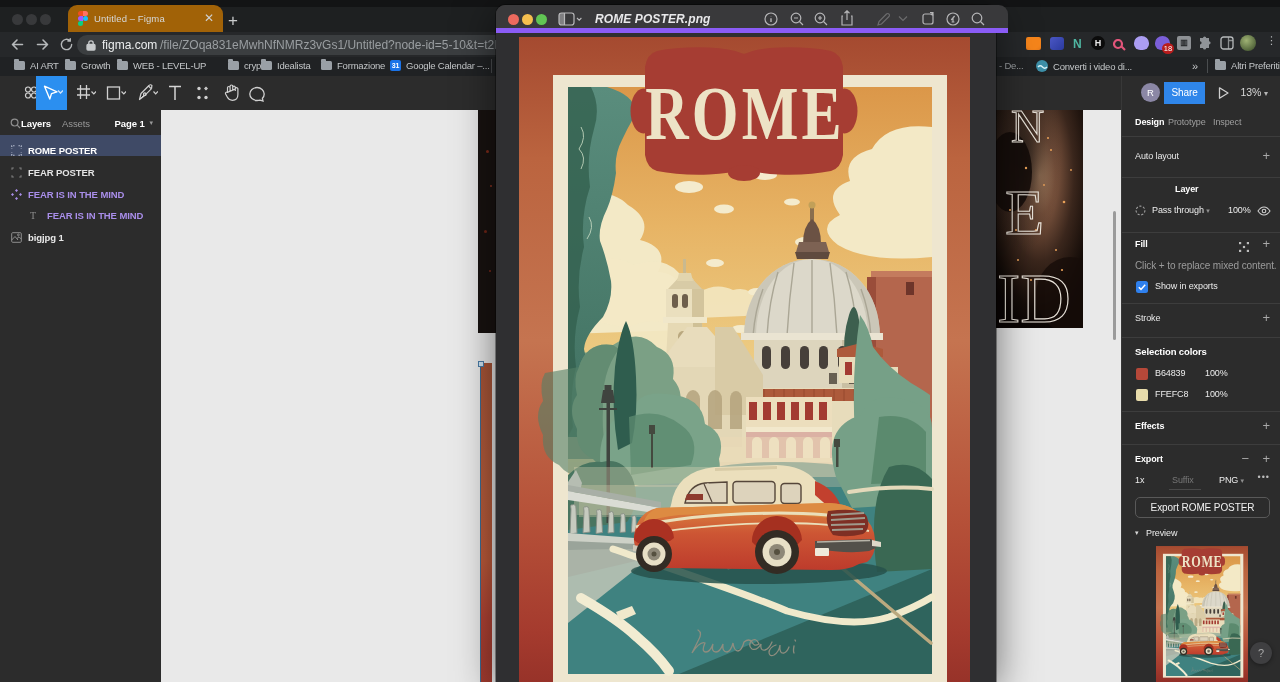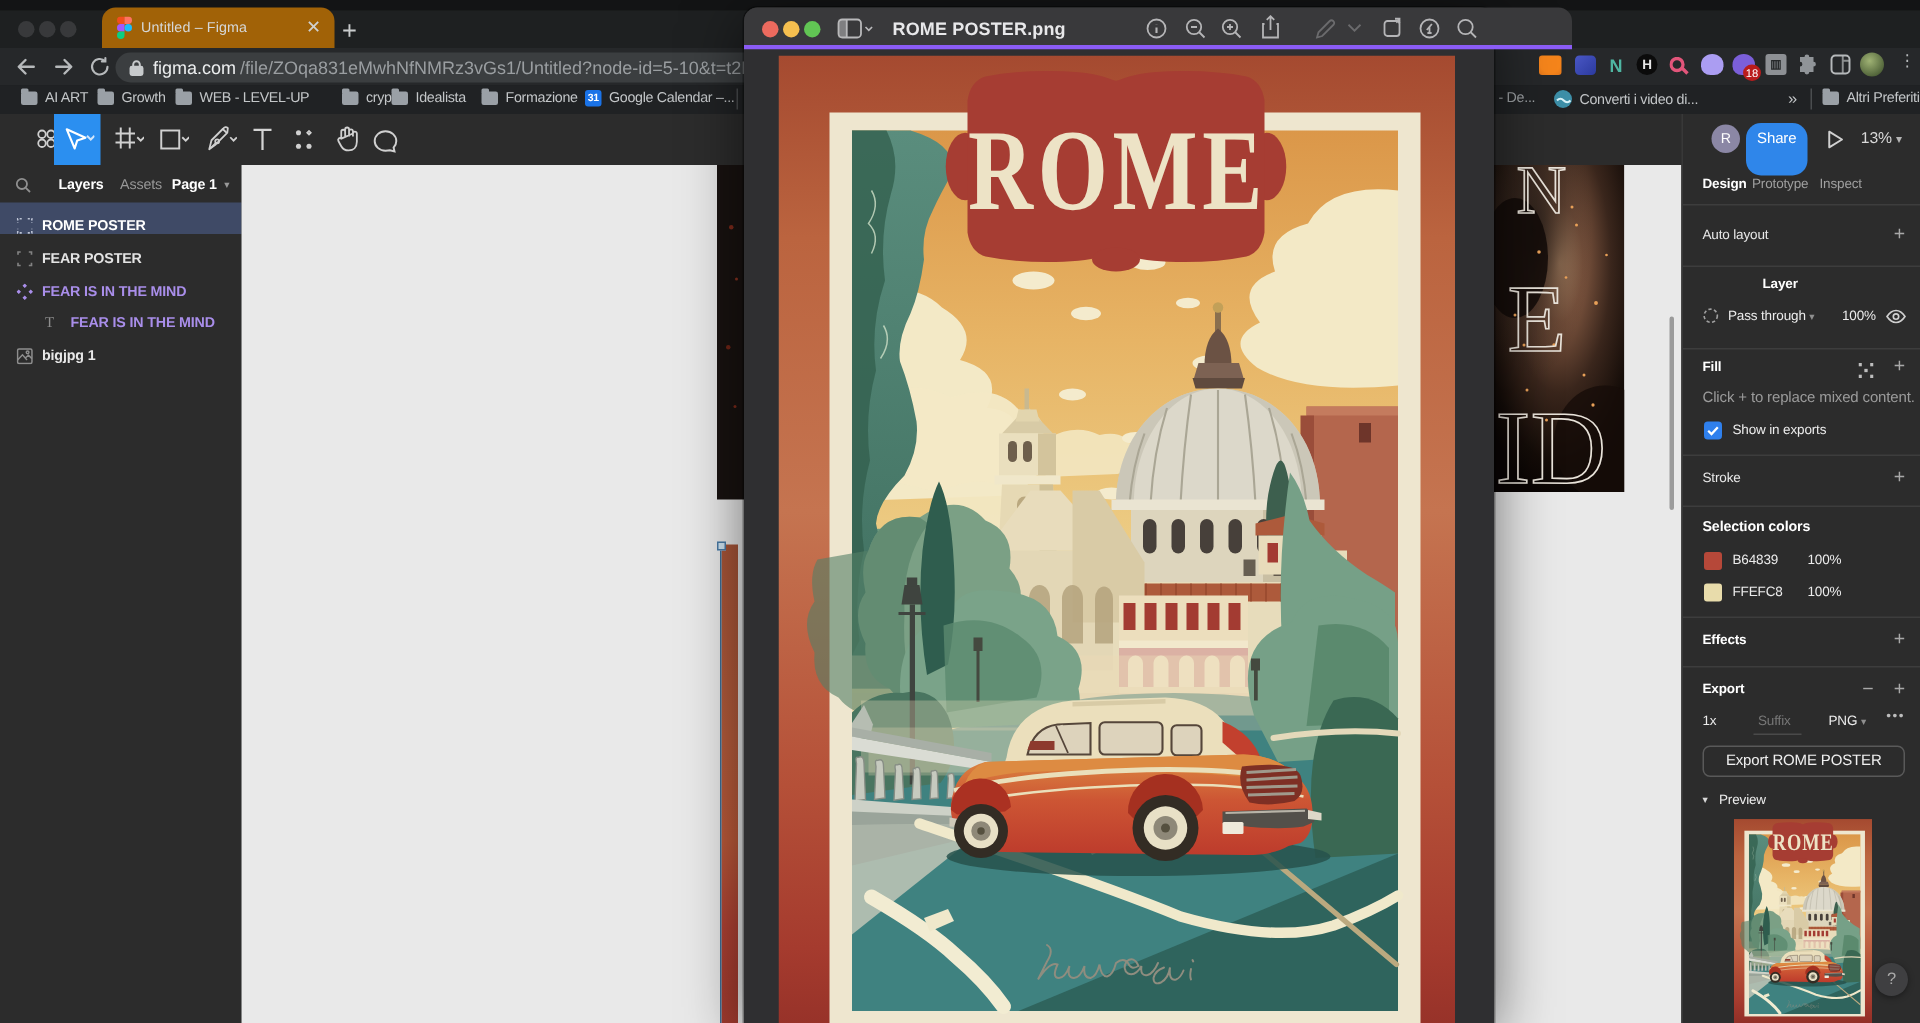--- a/index.html
+++ b/index.html
@@ -31,21 +31,21 @@
   
   #leftpanel { left:0; top:110px; width:161px; height:572px; background:#2c2c2c; color:#d7d7d7; font-size:9.5px; letter-spacing:-.1px; }
   #rightpanel { left:1121px; top:76px; width:159px; height:606px; background:#2c2c2c; color:#d4d4d4; font-size:9px; letter-spacing:-.1px; border-left:1px solid #383838;}
   #canvas { left:161px; top:110px; width:960px; height:572px; background:#e9e9e9; }
   .lrow { position:absolute; left:0; width:161px; height:21px; display:flex; align-items:flex-end; }
   .licon { width:11px; height:11px; margin-left:11px; margin-right:6px; flex:none; }
   .plus { color:#a8a8a8; font-size:13px; font-weight:300; }
 
   
   #ql { left:496px; top:5px; width:500px; height:677px; background:#2f2f31; border-radius:9px 9px 0 0; box-shadow:0 8px 40px rgba(0,0,0,.55), 0 0 0 1px rgba(0,0,0,.35); }
-  #qltitle { position:absolute; left:0; top:0; width:552px; height:28px; background:#39393b; border-radius:9px 9px 0 0; border-bottom:3px solid #8b5cf6; }
+  #qltitle { position:absolute; left:0; top:0; width:512px; height:28px; background:#39393b; border-radius:9px 9px 0 0; border-bottom:5px solid #8b5cf6;font-style:italic; }
   .qlight { position:absolute; top:8.5px; width:11px; height:11px; border-radius:50%; }
   #qlname { position:absolute; left:99px; top:7px; color:#e8e8ea; font-size:12px; font-weight:bold; letter-spacing:.1px;}
 
   
   #fearstrip { left:478px; top:110px; width:18px; height:223px; background:#181210; }
   #fearright { left:996px; top:110px; width:87px; height:218px; overflow:hidden; }
   #romestrip { left:480px; top:363px; width:12px; height:319px; }
   #scrollbar { left:1113px; top:211px; width:3px; height:129px; background:#9b9b9b; border-radius:2px; }
 </style>
 </head>
@@ -210,21 +210,21 @@
         <path d="M9 24.5c-4 0-7.2-2.9-7.2-6.5S5 11.5 9 11.5s7.2 2.9 7.2 6.5c0 1.7-.7 3.2-1.8 4.3l.6 2.7-3-.8c-.9.2-1.9.3-3 .3z"></path>
       </svg>
   </div>
 
   <div class="abs" id="leftpanel">
     <div style="position:absolute;left:0;top:0;width:161px;height:26px;display:flex;align-items:center;">
       <svg style="margin-left:10px" width="11" height="11" viewBox="0 0 11 11" fill="none" stroke="#8f8f8f" stroke-width="1.2">
           <circle cx="4.6" cy="4.6" r="3.4"></circle>
           <path d="M7.2 7.2 10 10"></path>
         </svg>
-      <span style="margin-left:18px;color:#fff;font-weight:bold;">Layers</span>
+      <span style="margin-left:0;color:#fff;font-weight:bold;">Layers</span>
       <span style="margin-left:11px;color:#989898;">Assets</span>
       <span style="margin-left:auto;color:#fff;font-weight:bold;">Page 1</span>
       <span style="margin:0 8px 0 5px;color:#9a9a9a;font-size:7px;">▾</span>
     </div>
     <div class="lrow" style="top:25px;background:#3f4a66;">
         <svg class="licon" viewBox="0 0 11 11" fill="none" stroke="#bcc3d4" stroke-width="1.1">
           <path d="M3.5.8H.8v2.7M7.5.8h2.7v2.7M3.5 10.2H.8V7.5M7.5 10.2h2.7V7.5" stroke-dasharray="1.4 1.1"></path>
         </svg>
         <span style="color:#fff;font-weight:bold;">ROME POSTER</span>
       </div>
@@ -249,21 +249,21 @@
           <rect x=".7" y=".7" width="9.6" height="9.6" rx="1"></rect>
           <path d="M.7 8 4 4.5 7 8M6 6.5 8 4.8l2.3 2.3"></path>
           <circle cx="7.4" cy="2.9" r=".9"></circle>
         </svg>
         <span style="color:#e8e8e8;font-weight:bold;">bigjpg 1</span>
       </div>
   </div>
   <div class="abs" id="canvas"></div>
   <div class="abs" id="rightpanel">
     <div style="position:absolute;right:120px;top:7px;width:19px;height:19px;border-radius:50%;background:#8b87a5;color:#fff;font-size:9.5px;text-align:center;line-height:19px;">R</div>
-    <div style="position:absolute;right:75px;top:6px;width:41px;height:35px;border-radius:10px;background:#2f86ea;color:#fff;font-size:10px;text-align:center;line-height:21px;">Share</div>
+    <div style="position:absolute;right:75px;top:6px;width:41px;height:22px;border-radius:0;background:#2f86ea;color:#fff;font-size:10px;text-align:center;line-height:21px;">Share</div>
     <svg style="position:absolute;right:50px;top:10px" width="13" height="14" viewBox="0 0 13 14" fill="none" stroke="#d0d0d0" stroke-width="1.3">
         <path d="M2.5 1.8 11 7l-8.5 5.2z" stroke-linejoin="round"></path>
       </svg>
     <div style="position:absolute;right:12px;top:10px;color:#d9d9d9;font-size:10.5px;">13% <span style="font-size:8px;color:#b5b5b5;">▾</span></div>
     <div style="position:absolute;left:13px;top:41px;color:#fff;font-weight:bold;">Design</div>
     <div style="position:absolute;left:46px;top:41px;color:#9f9f9f;">Prototype</div>
     <div style="position:absolute;left:91px;top:41px;color:#9f9f9f;">Inspect</div>
     <div style="position:absolute;left:0;top:59.5px;width:159px;height:1px;background:#3d3d3d;"></div>
     <div style="position:absolute;left:13px;top:75px;color:#e8e8e8;">Auto layout</div>
     <div class="plus" style="position:absolute;right:10px;top:72px;">+</div>

